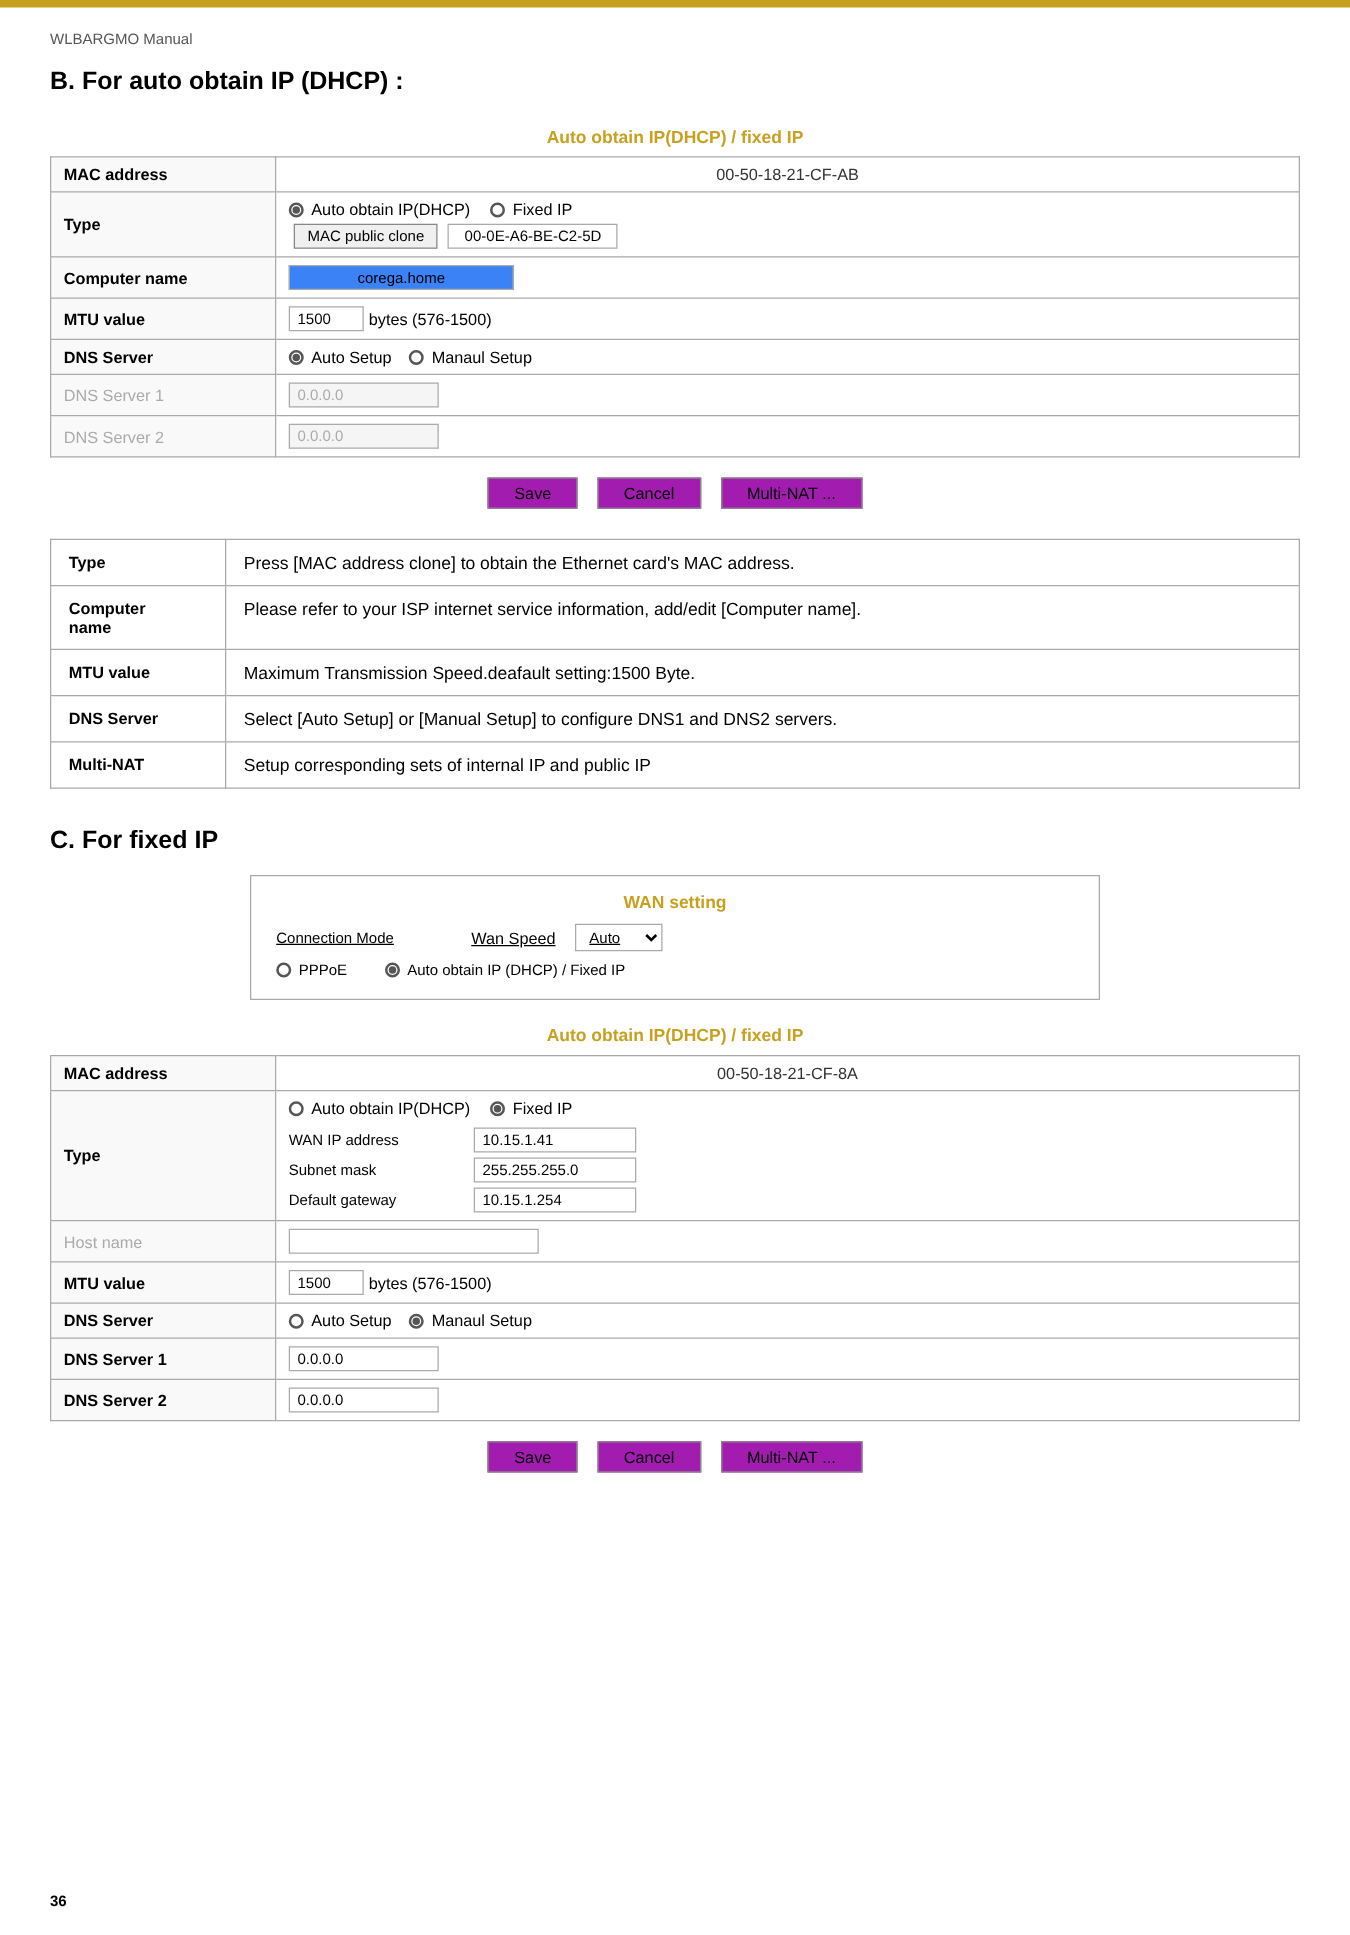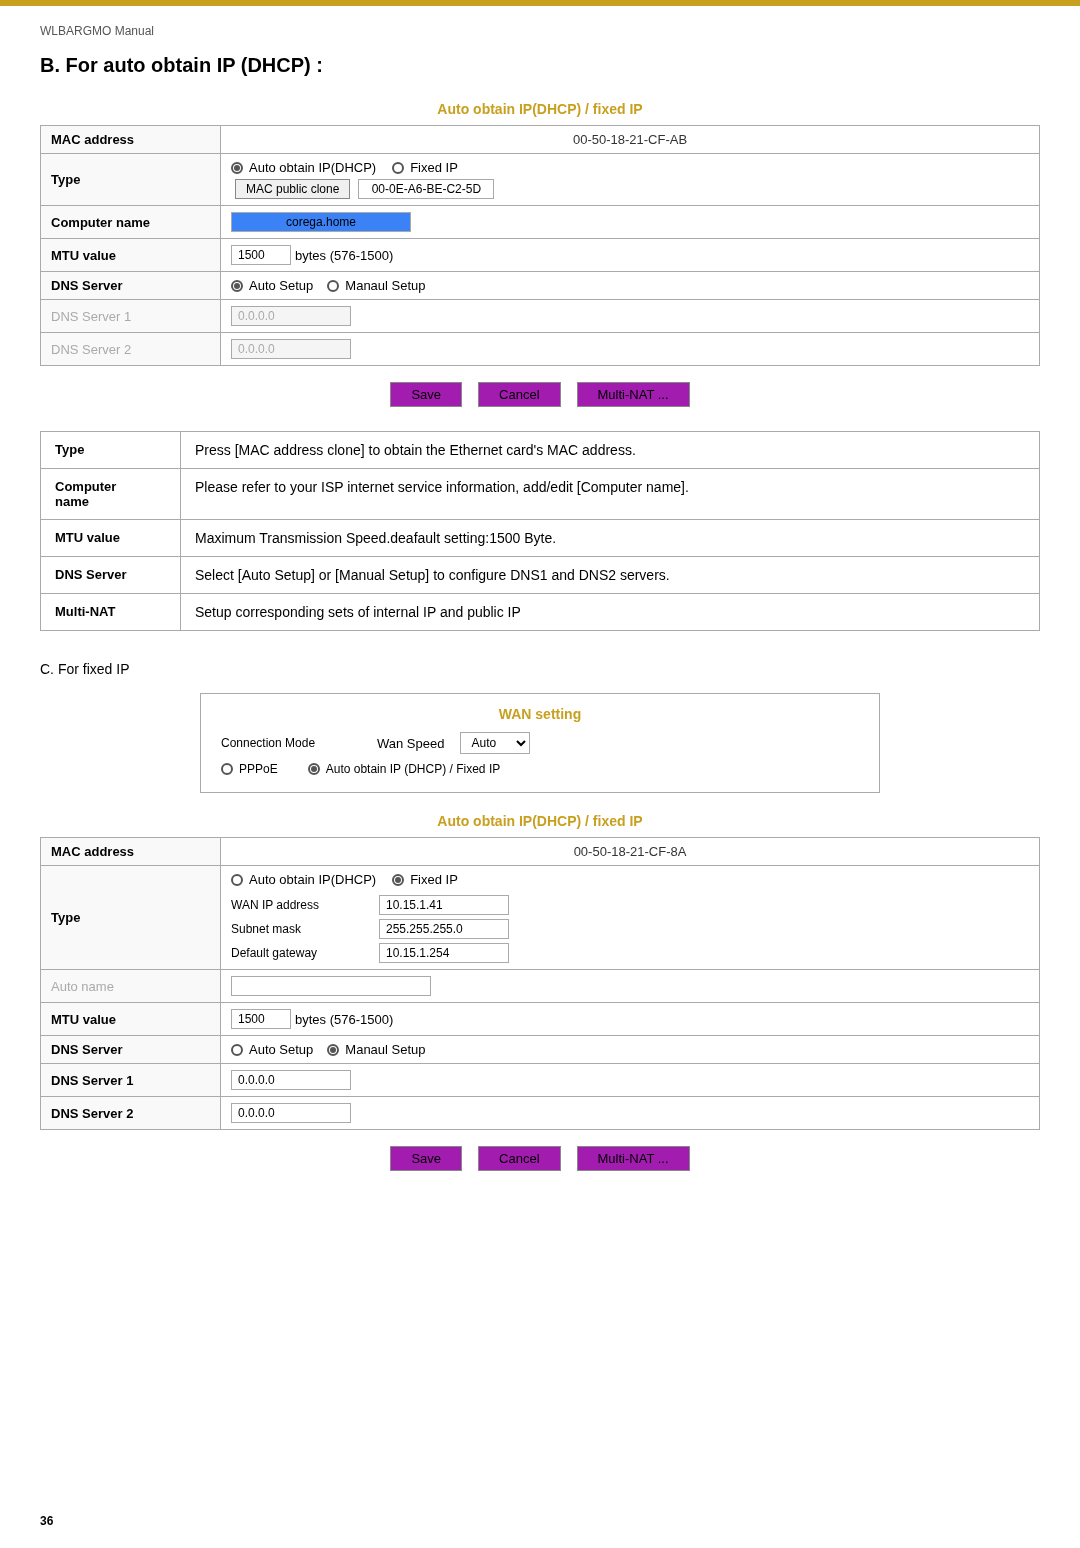--- a/index.html
+++ b/index.html
@@ -159,22 +159,22 @@
     }
     .description-table td.desc-label {
       font-weight: bold;
       width: 140px;
       white-space: nowrap;
     }
     .description-table td.desc-text {
       font-size: 14px;
     }
     .section-c-heading {
-      font-size: 14px;
-      font-weight: normal;
+      font-size: 20px;
+      font-weight: bold;
       margin-bottom: 16px;
       margin-top: 4px;
     }
     .wan-setting-box {
       border: 1px solid #aaa;
       padding: 12px 20px 16px 20px;
       margin-bottom: 20px;
       width: 680px;
       margin-left: auto;
       margin-right: auto;
@@ -184,20 +184,21 @@
       color: #c8a020;
       font-weight: bold;
       font-size: 14px;
       margin-bottom: 10px;
     }
     .wan-row {
       display: flex;
       align-items: center;
       gap: 16px;
       margin-bottom: 8px;
+      text-decoration: underline;
     }
     .wan-label {
       min-width: 130px;
       font-size: 12px;
     }
     .wan-select {
       border: 1px solid #aaa;
       padding: 2px 6px;
       font-size: 12px;
       background: #fff;
@@ -459,21 +460,21 @@
               </div>
               <div class="fixed-ip-row">
                 <span class="fixed-ip-label">Default gateway</span>
                 <input class="fixed-ip-input" type="text" value="10.15.1.254" style="">
               </div>
             </div>
           </td>
         </tr>
 
         <tr>
-          <td class="label-cell disabled" style="color:#aaa; font-weight:normal;">Auto name</td>
+          <td class="label-cell disabled" style="color:#aaa; font-weight:normal;">Host name</td>
           <td>
             <input class="host-input" type="text" style="">
           </td>
         </tr>
 
         <tr>
           <td class="label-cell">MTU value</td>
           <td>
             <div class="mtu-row">
               <input class="mtu-input" type="text" value="1500" style="">

